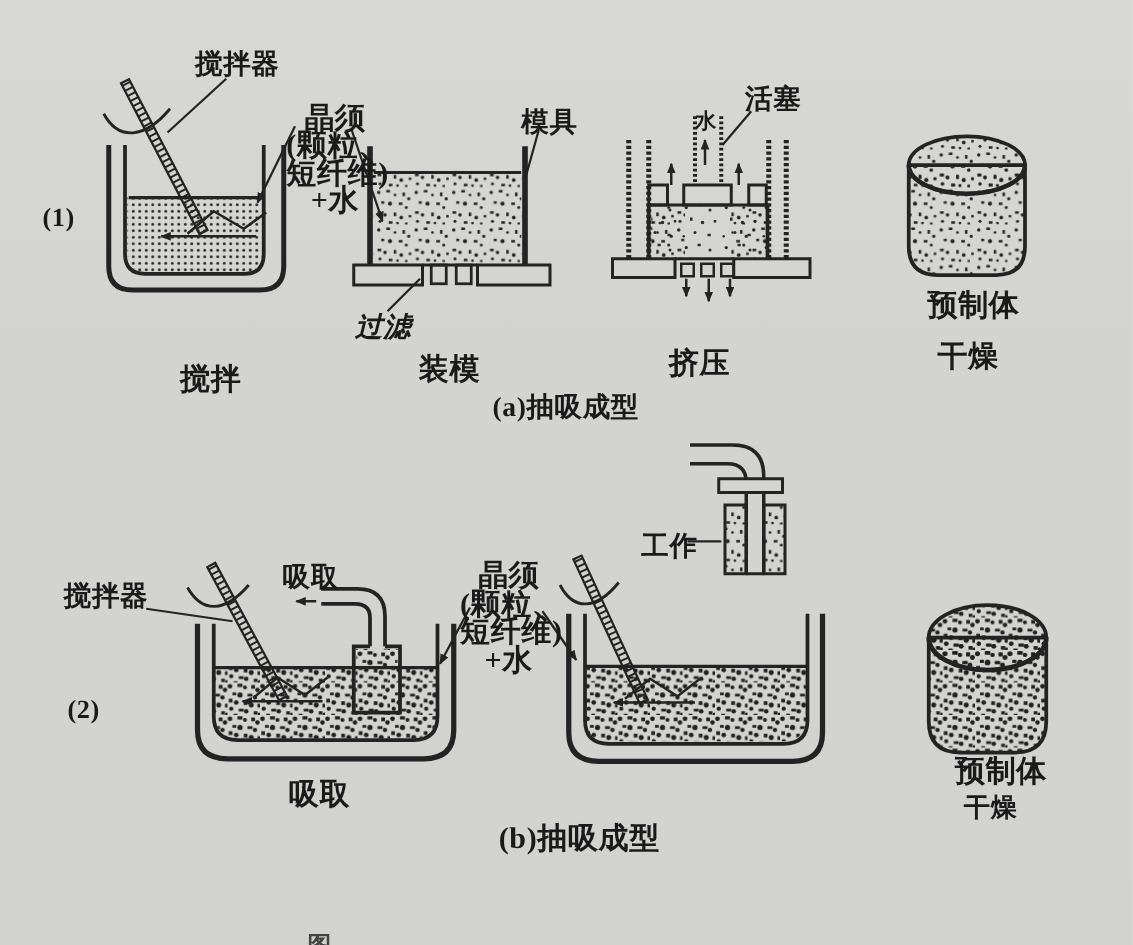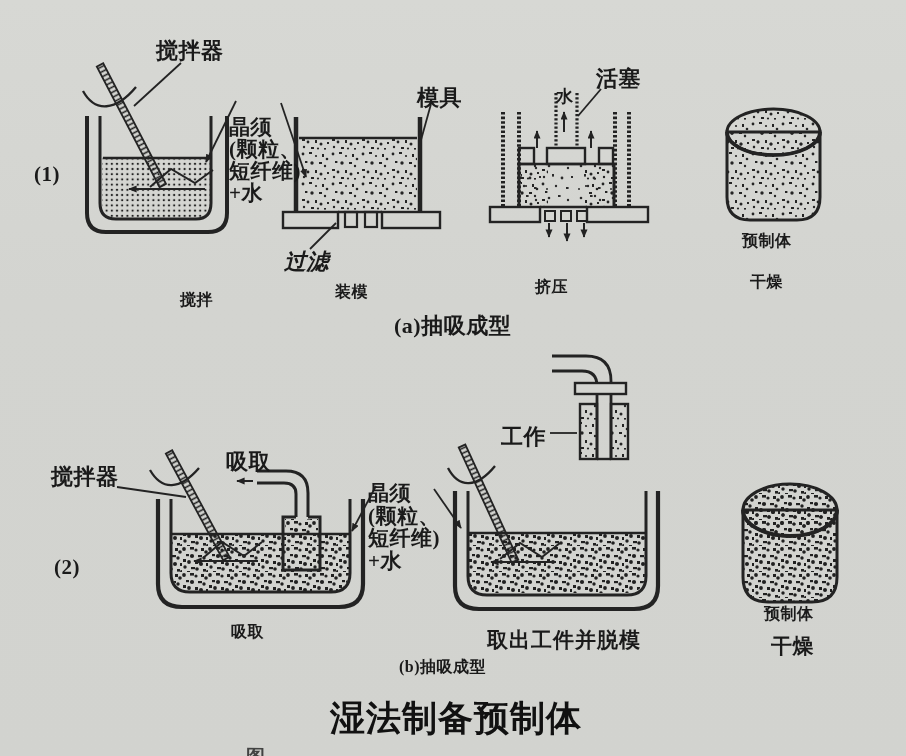--- a/index.html
+++ b/index.html
@@ -14,28 +14,28 @@
   #art{position:absolute;left:0;top:0;}
   .lbl{
     position:absolute;
     color:#1a1a1a;
     font-weight:700;
     white-space:nowrap;
     line-height:1.05;
     letter-spacing:0.5px;
   }
   .f19{font-size:22px;}
-  .f20{font-size:16px;}
+  .f20{font-size:24px;}
   .f21{font-size:21px;}
   .mix{
+    text-align:center;
     width:78px;
     white-space:normal;
     line-height:22px;
-    font-size:21px;
-    margin-top:32px;
+    font-size:24px;
   }
   .mix div{white-space:nowrap;}
   #fig-title{
     font-size:35px;
     letter-spacing:1px;
     color:#111;
   }
   #partial-caption{
     font-size:19px;
     color:#2a2a2a;
@@ -268,42 +268,40 @@
     <div>(颗粒、</div>
     <div>短纤维)</div>
     <div>+水</div>
   </div>
 
   <div class="lbl f19" style="left:417px;top:86px;">模具</div>
   <div class="lbl f19" style="left:596px;top:67px;">活塞</div>
   <div class="lbl" style="left:556px;top:88px;font-size:17px;">水</div>
   <div class="lbl f19" style="left:284px;top:250px;font-style:italic;">过滤</div>
 
-  <div class="lbl f20" style="left:144px;top:292px;margin-left:36px;">搅拌</div>
+  <div class="lbl f20" style="left:144px;top:292px;">搅拌</div>
   <div class="lbl f20" style="left:335px;top:284px;">装模</div>
   <div class="lbl f20" style="left:535px;top:279px;">挤压</div>
   <div class="lbl f20" style="left:742px;top:233px;">预制体</div>
   <div class="lbl f20" style="left:750px;top:274px;">干燥</div>
   <div class="lbl f19" style="left:394px;top:314px;">(a)抽吸成型</div>
 
   <div class="lbl f21" style="left:54px;top:556px;">(2)</div>
   <div class="lbl f19" style="left:51px;top:465px;">搅拌器</div>
   <div class="lbl f19" style="left:226px;top:450px;">吸取</div>
 
   <div class="lbl mix" style="left:368px;top:450px;line-height:22.5px;">
     <div>晶须</div>
     <div>(颗粒、</div>
     <div>短纤维)</div>
     <div>+水</div>
   </div>
 
-  <div class="lbl f19" style="left:501px;top:425px;">工作</div>
+  <div class="lbl f19" style="left:513px;top:425px;">工作</div>
 
   <div class="lbl f20" style="left:231px;top:624px;">吸取</div>
-  <div class="lbl f21" style="left:487px;top:629px;letter-spacing:1px;">取出工件并脱模</div>
   <div class="lbl f20" style="left:764px;top:606px;">预制体</div>
   <div class="lbl f21" style="left:771px;top:635px;">干燥</div>
   <div class="lbl f20" style="left:399px;top:659px;">(b)抽吸成型</div>
 
-  <div class="lbl" id="fig-title" style="left:330px;top:701px;">湿法制备预制体</div>
   <div class="lbl" id="partial-caption" style="left:246px;top:747px;">图</div>
 
 </div>
 
 </body></html>

